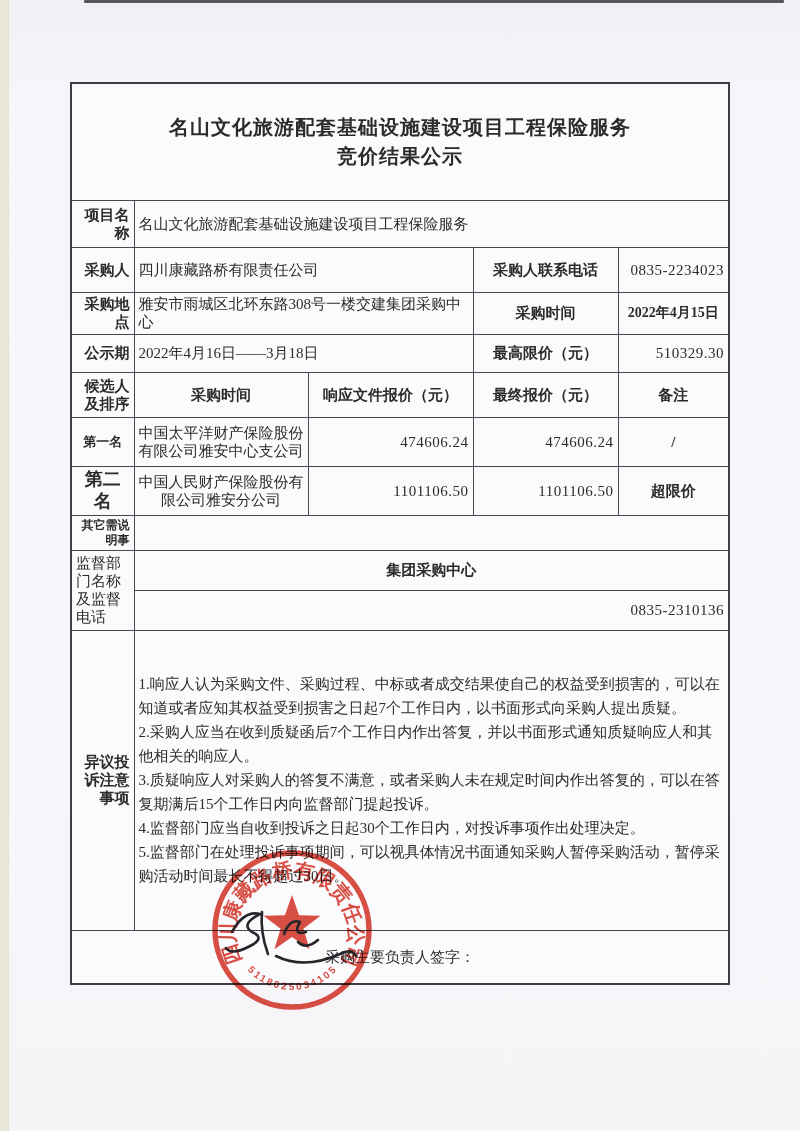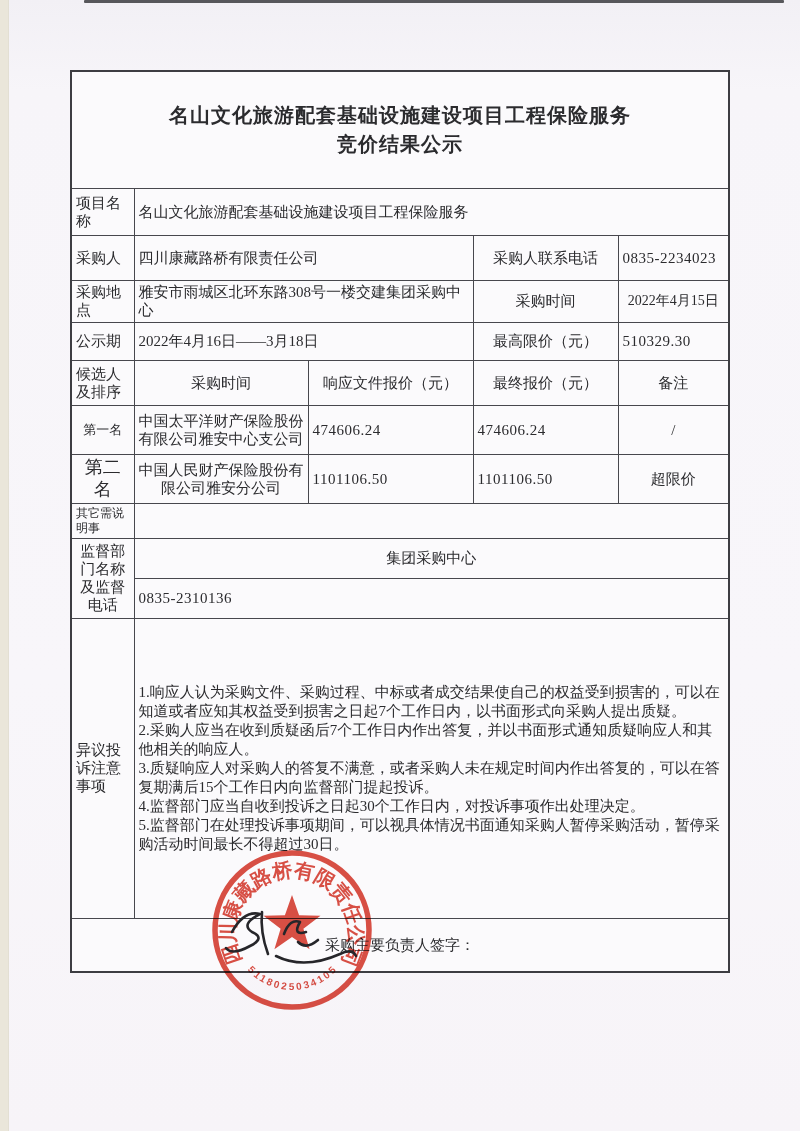--- a/index.html
+++ b/index.html
@@ -15,45 +15,45 @@
   }
   .edge-left{
     position:absolute;left:0;top:0;width:8px;height:1131px;
     background:#eae6da;border-right:1px solid #e3dfd3;
   }
   .edge-top{
     position:absolute;left:84px;top:0;width:700px;height:3px;
     background:#3c3c40;opacity:.85;border-radius:1px;
   }
   table.doc{
-    position:absolute;left:70px;top:70px;width:658px;
+    position:absolute;left:70px;top:82px;width:658px;
     border-collapse:collapse;table-layout:fixed;
     background:#fbfafc;
   }
   table.doc td{
     border:1px solid #47474d;
     vertical-align:middle;
     font-size:15px;line-height:1.2;
     padding:2px 4px;
     overflow:hidden;
   }
   table.doc{border:2px solid #3d3d42;}
   td.title-cell{text-align:center;border:1px solid #47474d;}
   .title-line{
     font-family:"Liberation Sans","DejaVu Sans",sans-serif;
     font-weight:bold;font-size:20px;line-height:29px;letter-spacing:1px;
   }
-  td.lab{ text-align:left;padding:2px 3px 2px 5px;line-height:1.18; }
-  td.lab-c{ text-align:center;padding:2px 2px;line-height:1.2; }
+  td.lab{ text-align:right;padding:2px 3px 2px 5px;line-height:1.18;font-weight:bold; }
+  td.lab-c{ text-align:left;padding:2px 2px;line-height:1.2; }
   td.val-l{ text-align:left;padding-left:9px; }
-  td.c{ text-align:center; }
+  td.c{ text-align:center;font-weight:bold; }
   td.name{ text-align:center;font-size:12px;line-height:1.35;padding:2px 4px;margin-top:17px; }
-  td.num{ text-align:left;font-size:13px;letter-spacing:.5px; }
+  td.num{ text-align:right;font-size:13px;letter-spacing:.5px; }
   td.longtext{ padding:6px 9px; }
-  .obj-item{ font-size:15px;line-height:19px;text-align:left; }
+  .obj-item{ font-size:15px;line-height:24px;text-align:left; }
   td.sign{ text-align:center;padding-left:5px;font-size:15px; }
   .stamp-svg{
     position:absolute;left:205px;top:843px;width:174px;height:174px;
     mix-blend-mode:multiply;opacity:.88;
   }
   .sig-svg{
     position:absolute;left:220px;top:898px;width:160px;height:78px;
   }
 </style>
 </head>

